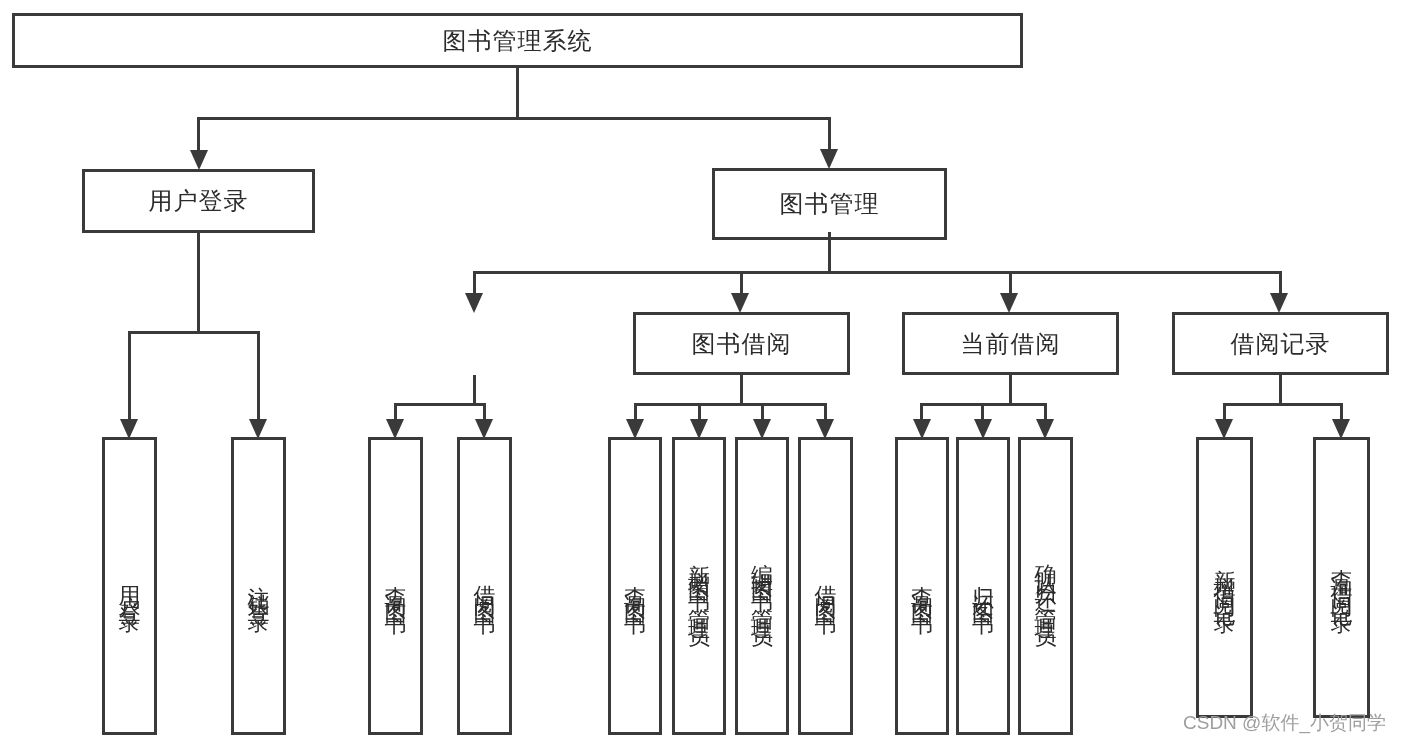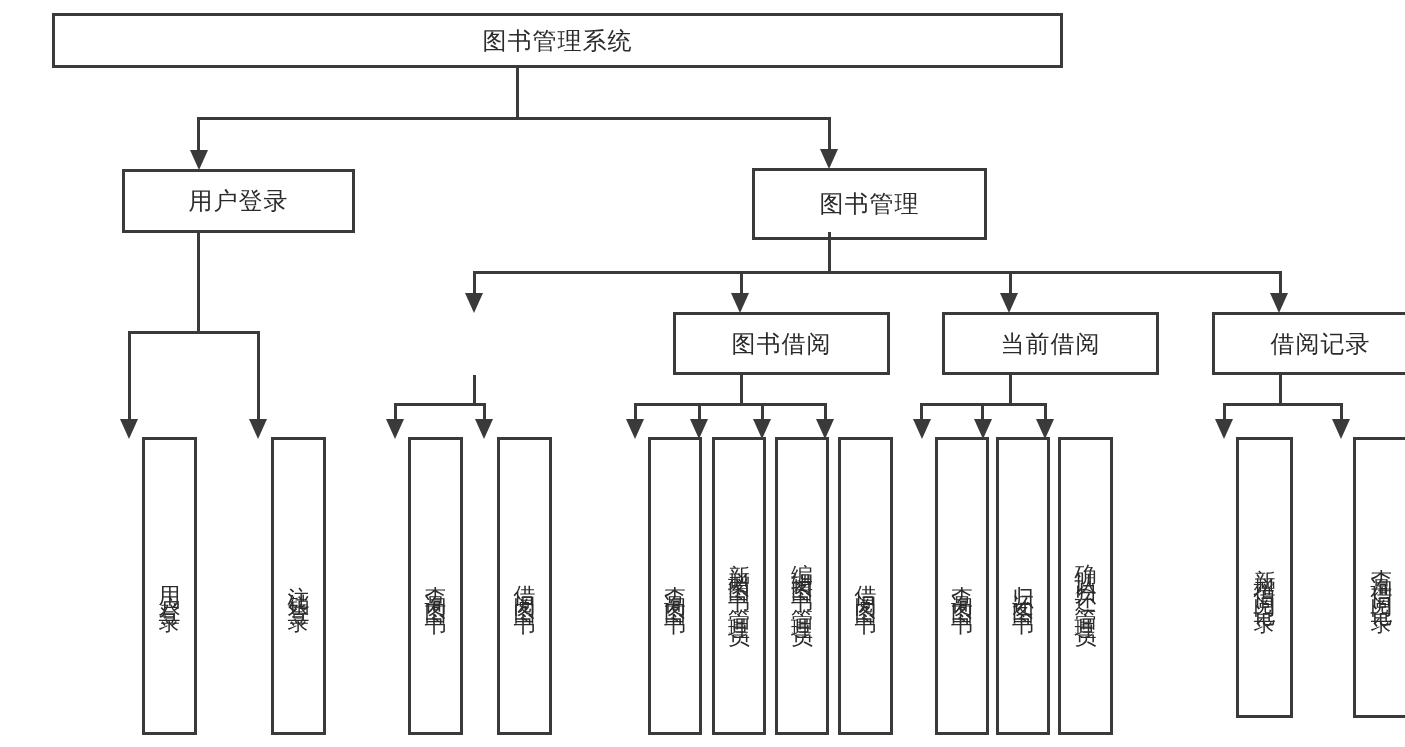--- a/index.html
+++ b/index.html
@@ -17,21 +17,20 @@
     color:var(--text);
     overflow:hidden;
   }
   .box{
     position:absolute;
     box-sizing:border-box;
     border:3px solid var(--line);
     background:var(--bg);
     display:flex;align-items:center;justify-content:center;
     text-align:center;
-    margin-left:40px;
   }
   .box.h span{
     font-size:24px;
     letter-spacing:1px;
     white-space:nowrap;
   }
   .box.v span{
     writing-mode:vertical-rl;
     text-orientation:mixed;
     font-size:22px;
@@ -177,14 +176,15 @@
     <span>确认归还（管理员）</span>
   </div>
 
   <div class="box v" style="left:1196px;top:437px;width:57px;height:281px">
     <span>新增借阅记录</span>
   </div>
   <div class="box v" style="left:1313px;top:437px;width:57px;height:281px">
     <span>查询借阅记录</span>
   </div>
 
+  <div id="watermark">CSDN @软件_小贺同学</div>
 
 </div>
 
 </body></html>

